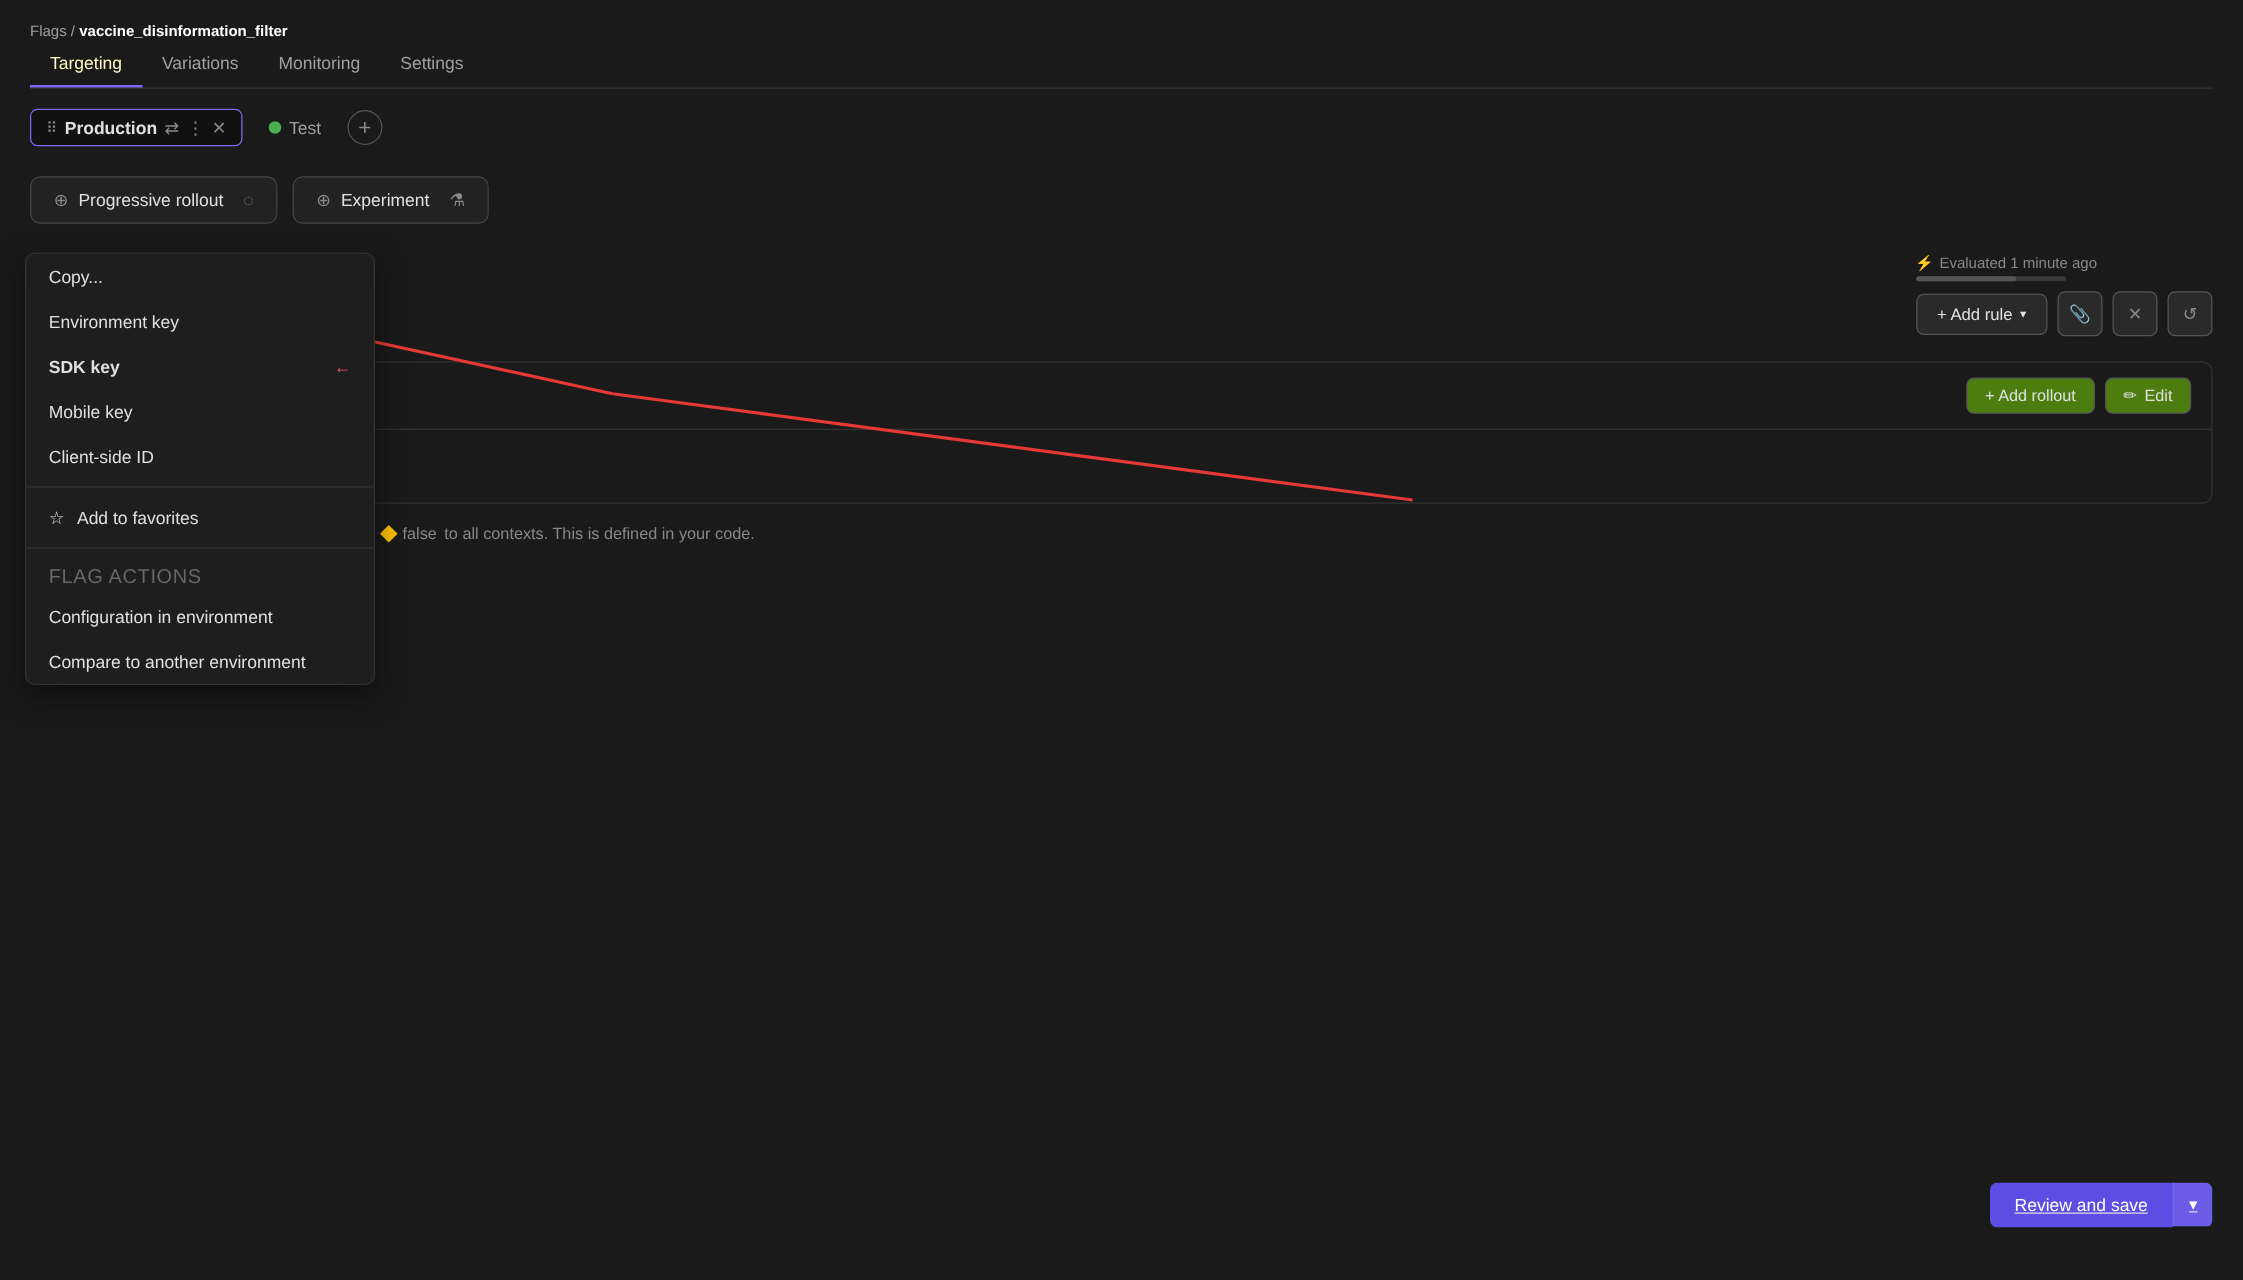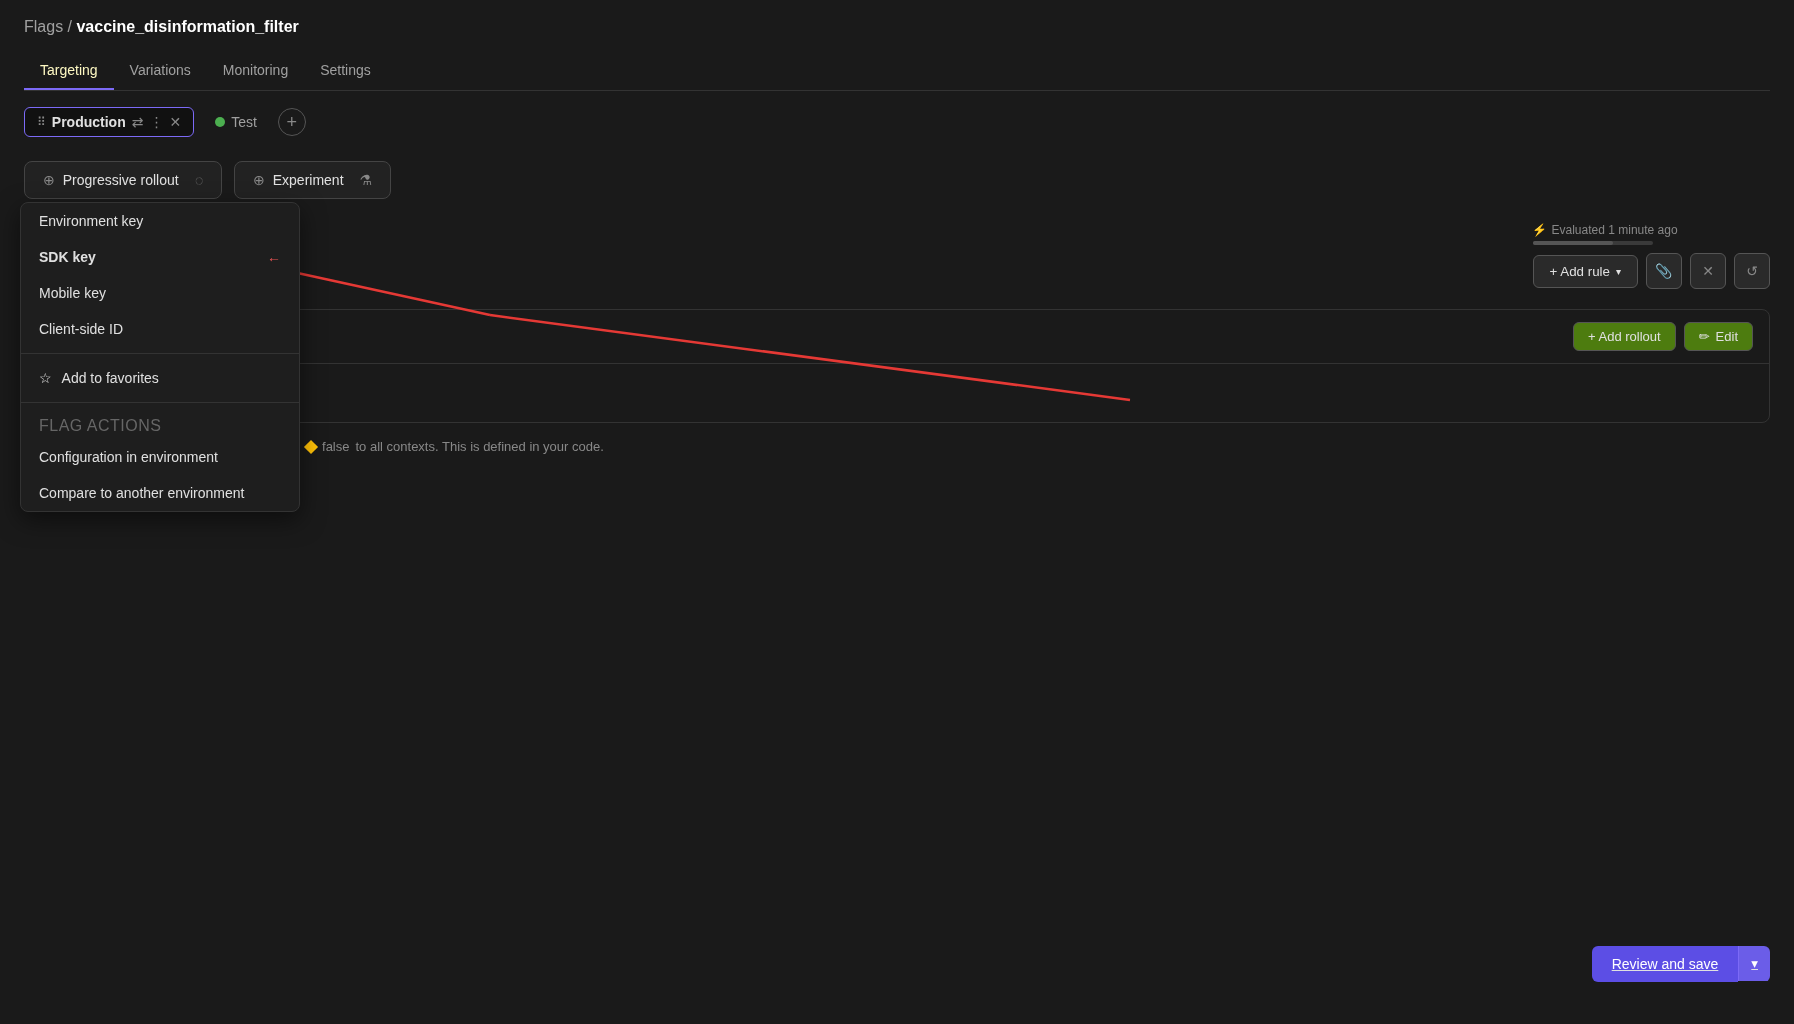--- a/index.html
+++ b/index.html
@@ -18,23 +18,22 @@
       min-height: 1024px;
       background: #1a1a1a;
       position: relative;
     }
 
     
     .header {
       padding: 18px 24px 0;
     }
     .breadcrumb {
-      font-size: 16px;
+      font-size: 12px;
       color: #a0a0a0;
-      margin-bottom: 16px;
     }
     .breadcrumb .flag-name {
       color: #ffffff;
       font-weight: 600;
     }
 
     
     .tabs {
       display: flex;
       border-bottom: 1px solid #333;
@@ -473,20 +472,21 @@
 
     <div class="footer-text">
       <span>If LaunchDarkly is unreachable, SDKs will serve</span>
       <span class="diamond-yellow"></span>
       <span>false</span>
       <span>to all contexts. This is defined in your code.</span>
     </div>
   </div>
 
   <div class="dropdown-menu">
+    <div class="dropdown-item">Copy...</div>
     <div class="dropdown-item">Environment key</div>
     <div class="dropdown-item" style="display:flex; justify-content:space-between; align-items:center;font-weight:bold;">
       <span>SDK key</span>
       <span style="color:#e55;">←</span>
     </div>
     <div class="dropdown-item">Mobile key</div>
     <div class="dropdown-item">Client-side ID</div>
     <div class="dropdown-divider"></div>
     <div class="dropdown-item with-icon">
       <span>☆</span>

